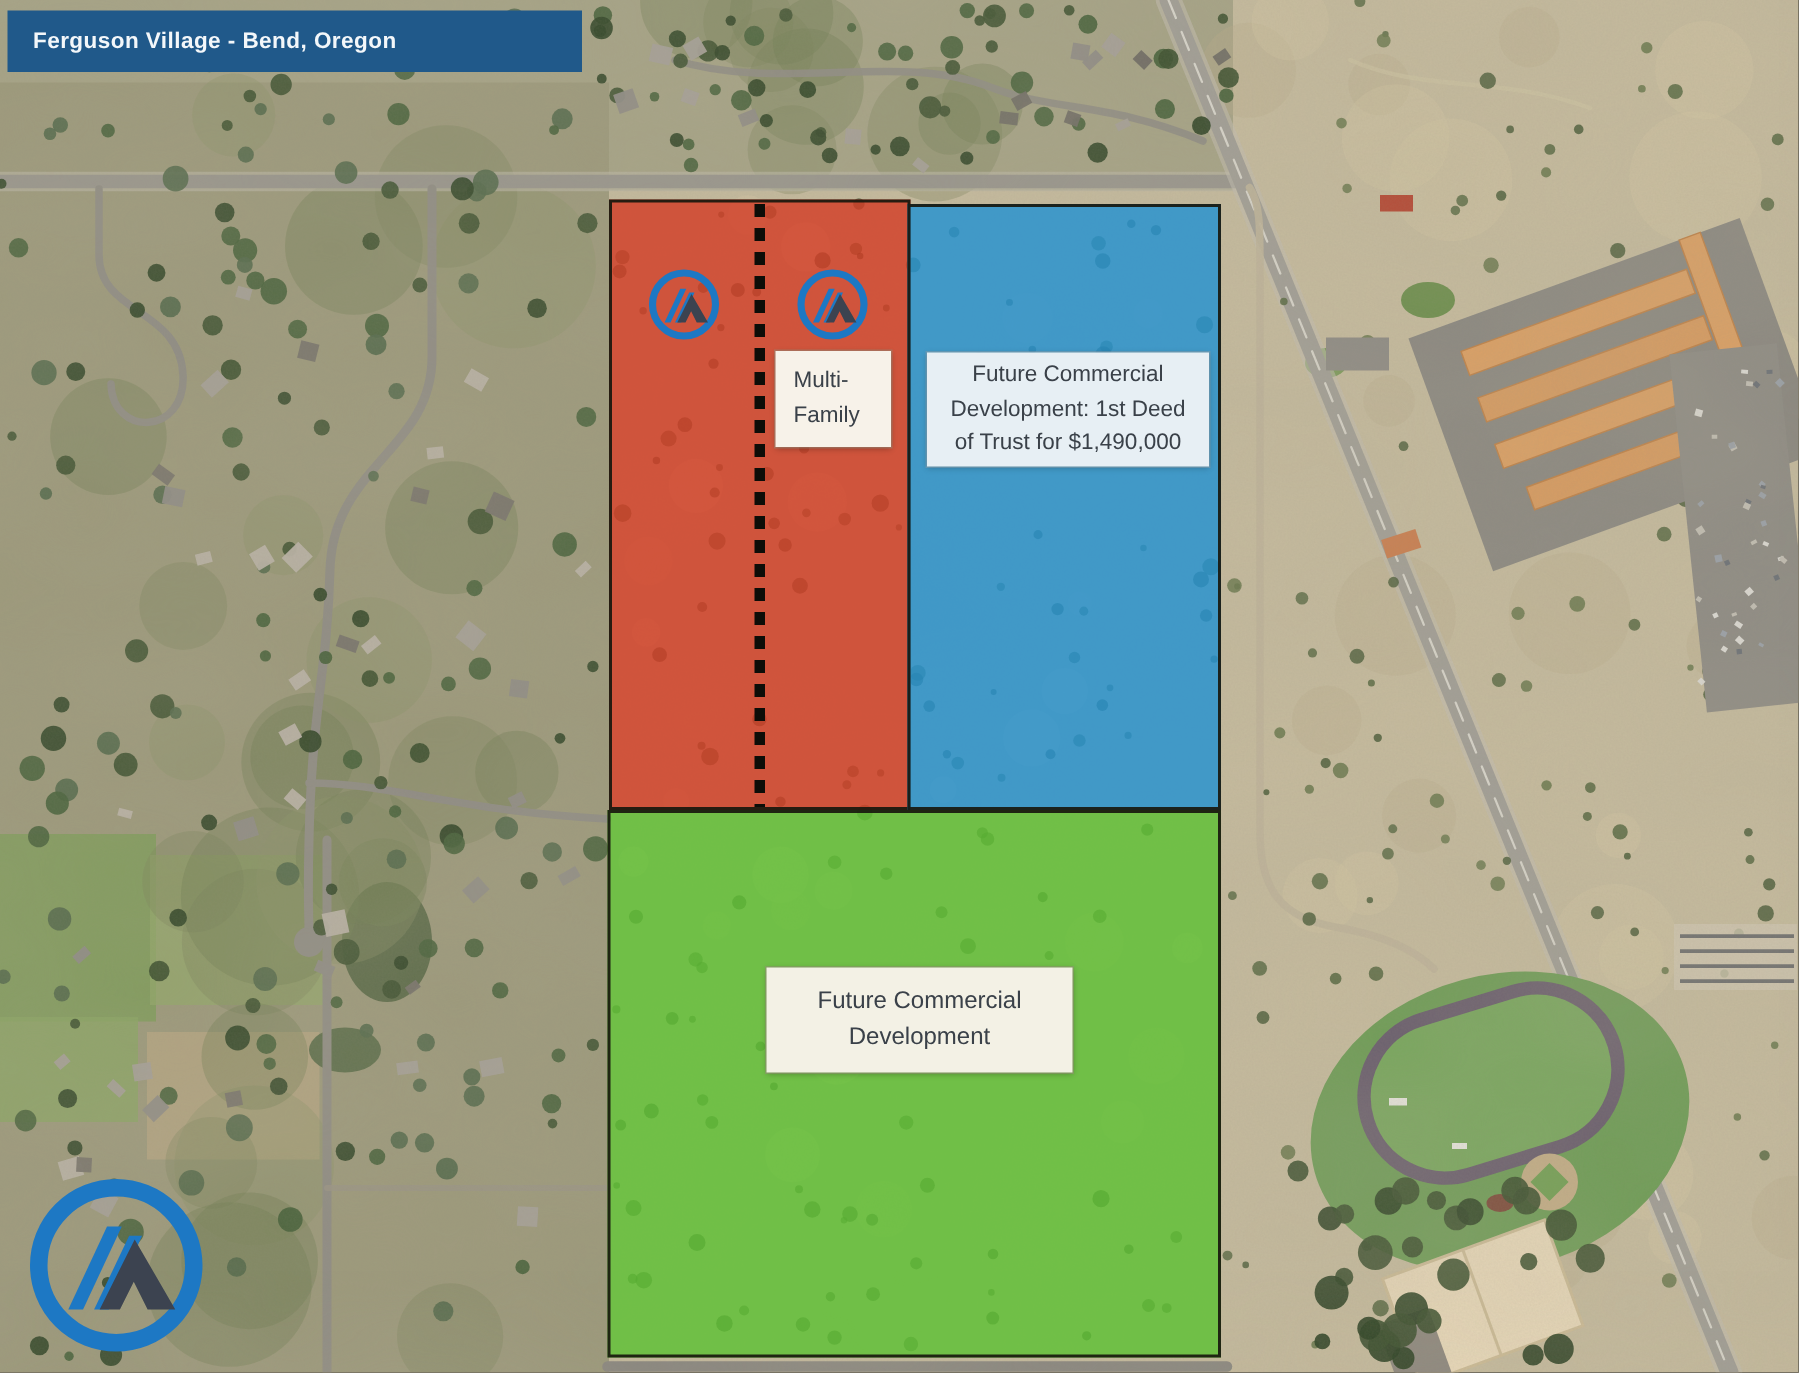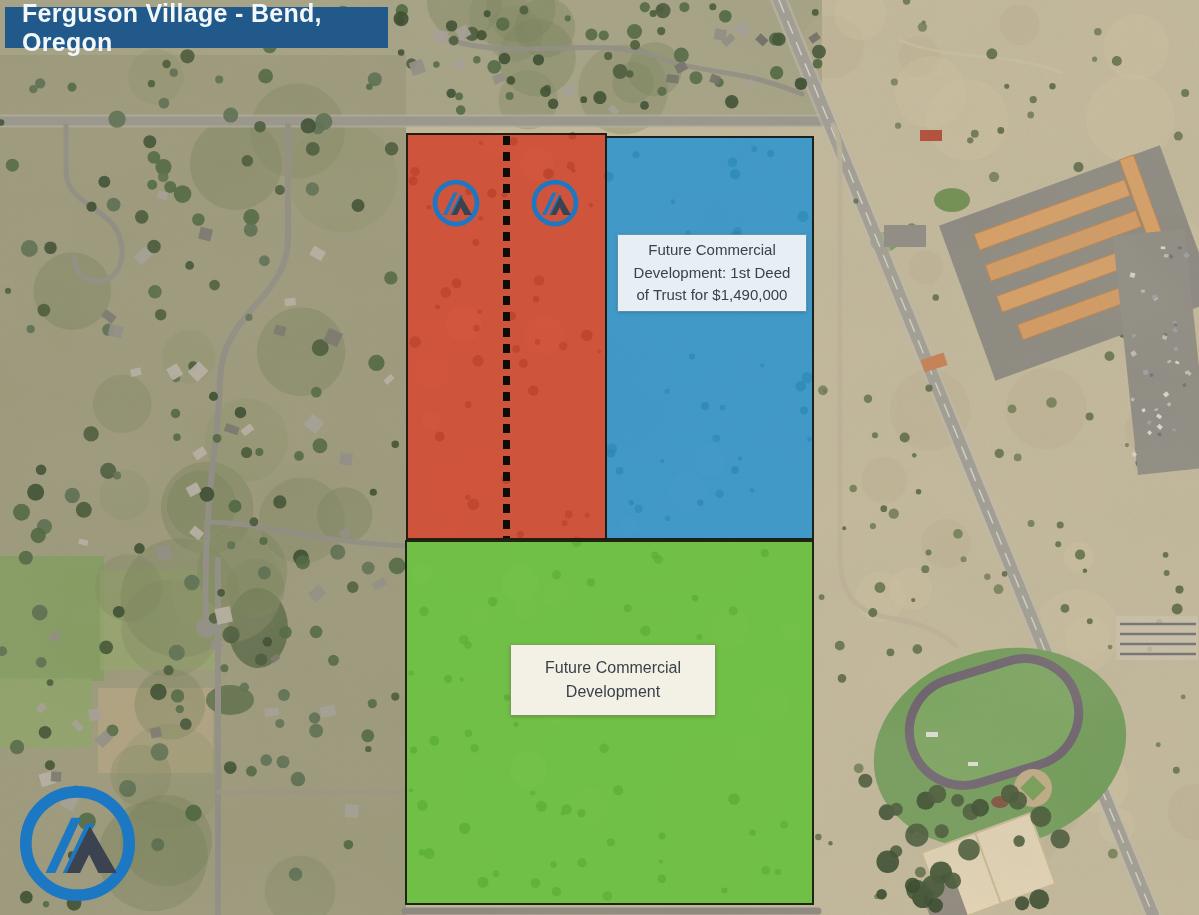--- a/index.html
+++ b/index.html
@@ -40,21 +40,21 @@
   
   .badge{position:absolute;}
   .badge.b1{left:431px;top:178px;width:50px;height:50px;}
   .badge.b2{left:530px;top:178px;width:50px;height:50px;}
   .badge.b3{left:16px;top:782px;width:123px;height:123px;}
   
   .banner{
     position:absolute;left:5px;top:7px;width:383px;height:41px;
     background:#20598a;color:#f3f7fa;display:flex;align-items:center;
     padding-left:17px;box-sizing:border-box;
-    font-size:25px;font-weight:600;letter-spacing:.3px;
+    font-size:15px;font-weight:600;letter-spacing:.3px;
   }
 </style>
 </head>
 <body>
 
 <div class="stage">
 
   <svg class="bg" viewBox="0 0 1199 915" preserveAspectRatio="none">
     <defs>
       <filter id="f-cloud" x="0" y="0" width="100%" height="100%">
@@ -851,20 +851,22 @@
   <svg class="badge b1" viewBox="0 0 100 100">
       <use href="#logo"></use>
     </svg>
   <svg class="badge b2" viewBox="0 0 100 100">
       <use href="#logo"></use>
     </svg>
   <svg class="badge b3" viewBox="0 0 100 100">
       <use href="#logo"></use>
     </svg>
 
+  <div class="label small multifamily">Multi-
+Family</div>
   <div class="label bluebox">Future Commercial
 Development: 1st Deed
 of Trust for $1,490,000</div>
   <div class="label greenbox">Future Commercial
 Development</div>
 
   <div class="banner">
     <span>Ferguson Village - Bend, Oregon</span>
   </div>
 

